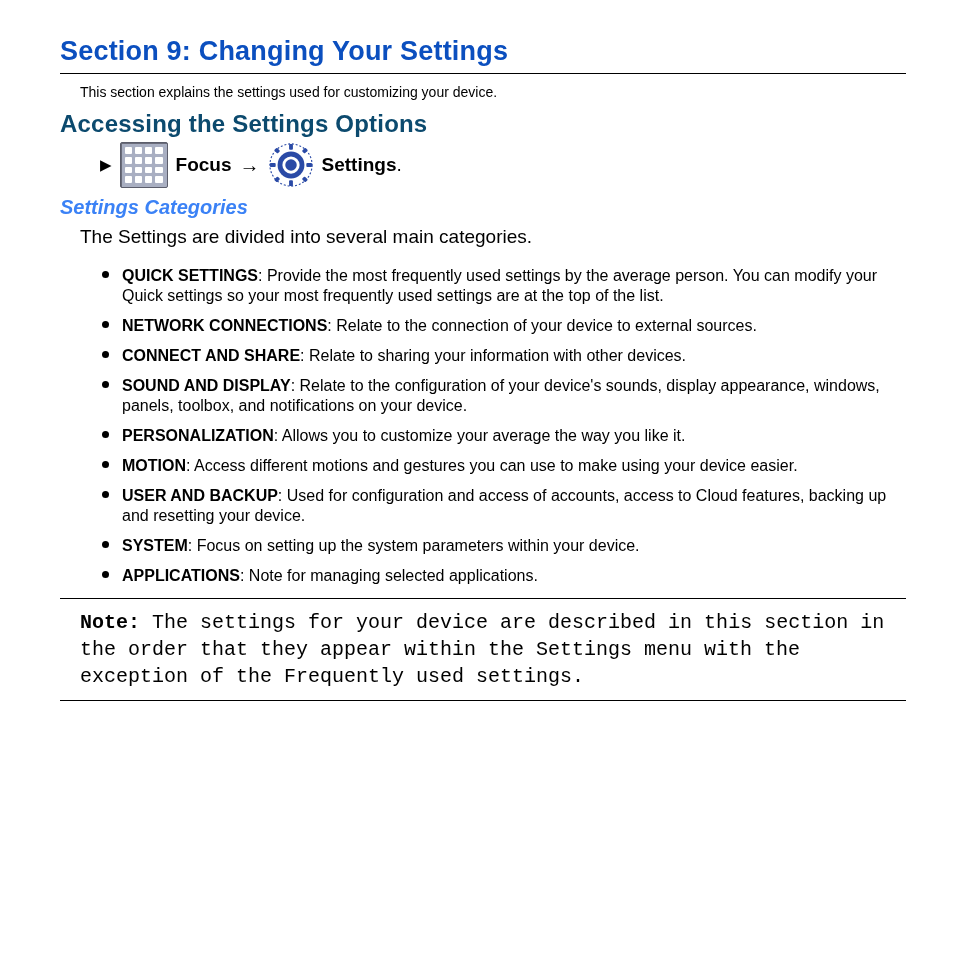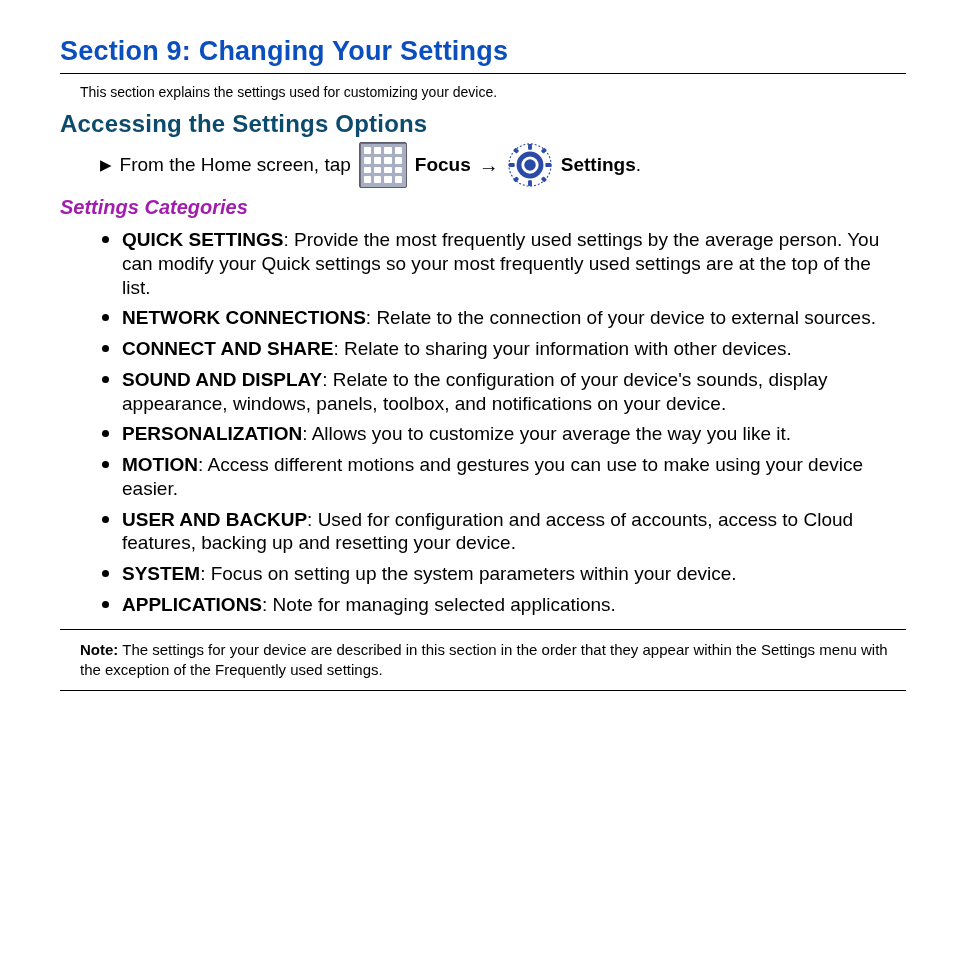--- a/index.html
+++ b/index.html
@@ -93,53 +93,54 @@
     border-radius:1px;
   }
   .gear-wrap {
     display:inline-block;
     width:46px;
     height:46px;
     position:relative;
   }
   .gear-wrap svg { width:46px; height:46px; }
   h3.cat-title {
-    color: #a21caf;
+    color: #3b82f6;
     font-style: italic;
     font-weight: 900;
     font-size: 20px;
     margin: 8px 0 6px 0;
     font-stretch: condensed;
   }
   .body-text {
     font-size: 19px;
     margin: 0 0 10px 20px;
     line-height: 1.3;
   }
   ul.cat-list {
     list-style: disc;
     margin: 6px 0 10px 40px;
     padding: 0 10px 0 22px;
-    font-size: 19px;
+    font-size: 16px;
   }
   ul.cat-list li {
     margin-bottom: 4px;
     line-height: 1.25;
   }
   ul.cat-list li::marker {
     font-size: 22px;
   }
   .bold { font-weight: 700; }
   .note-block {
     border-top: 1.5px solid #000;
     border-bottom: 1.5px solid #000;
     margin: 12px 0 10px 0;
     padding: 10px 2px 10px 20px;
-    font-size: 15px;
+    font-size: 20px;
     line-height: 1.35;
+    font-family: Liberation Mono, monospace;
   }
   .note-block .note-body {
     display: inline;
   }
   .footer {
     text-align: right;
     font-size: 17px;
     margin-top: 28px;
     padding-right: 2px;
   }
@@ -154,21 +155,20 @@
 
   <h1 class="section-title">Section 9: Changing Your Settings</h1>
   <hr class="hr">
 
   <p class="intro">This section explains the settings used for customizing your device.</p>
 
   <h2 class="subsection">Accessing the Settings Options</h2>
 
   <div class="step-line">
     <span class="tri">▶</span>
-    <span>From the Home screen, tap</span>
     <span class="apps-icon">
       <span class="apps-grid">
         <span></span>
           <span></span>
           <span></span>
           <span></span>
         <span></span>
           <span></span>
           <span></span>
           <span></span>
@@ -204,20 +204,21 @@
           <rect x="7" y="37" width="5" height="4" rx="1" transform="rotate(-45 9.5 39)"></rect>
           <rect x="36" y="37" width="5" height="4" rx="1" transform="rotate(45 38.5 39)"></rect>
         </g>
       </svg>
     </span>
     <span><span class="bold">Settings</span><span>.</span></span>
   </div>
 
   <h3 class="cat-title">Settings Categories</h3>
 
+  <p class="body-text">The Settings are divided into several main categories.</p>
 
   <ul class="cat-list">
     <li><span class="bold">QUICK SETTINGS</span><span>: Provide the most frequently used settings by the average person. You can modify your Quick settings so your most frequently used settings are at the top of the list.</span></li>
     <li><span class="bold">NETWORK CONNECTIONS</span><span>: Relate to the connection of your device to external sources.</span></li>
     <li><span class="bold">CONNECT AND SHARE</span><span>: Relate to sharing your information with other devices.</span></li>
     <li><span class="bold">SOUND AND DISPLAY</span><span>: Relate to the configuration of your device's sounds, display appearance, windows, panels, toolbox, and notifications on your device.</span></li>
     <li><span class="bold">PERSONALIZATION</span><span>: Allows you to customize your average the way you like it.</span></li>
     <li><span class="bold">MOTION</span><span>: Access different motions and gestures you can use to make using your device easier.</span></li>
     <li><span class="bold">USER AND BACKUP</span><span>: Used for configuration and access of accounts, access to Cloud features, backing up and resetting your device.</span></li>
     <li><span class="bold">SYSTEM</span><span>: Focus on setting up the system parameters within your device.</span></li>

